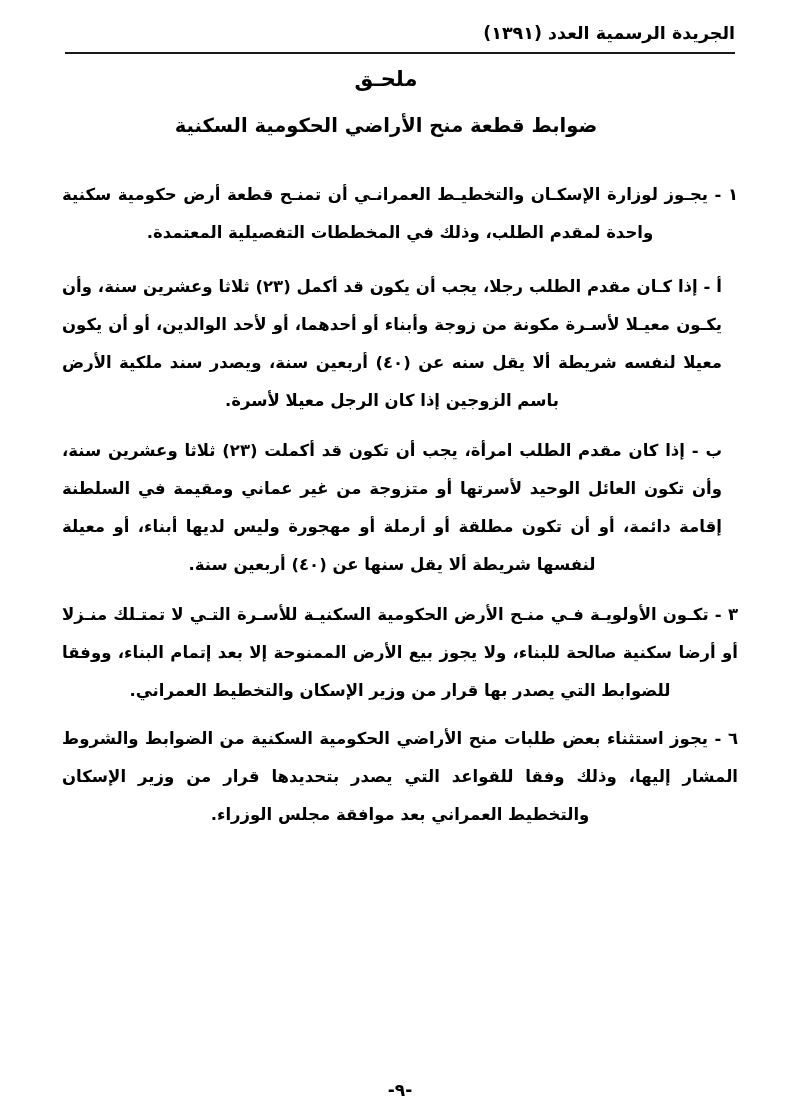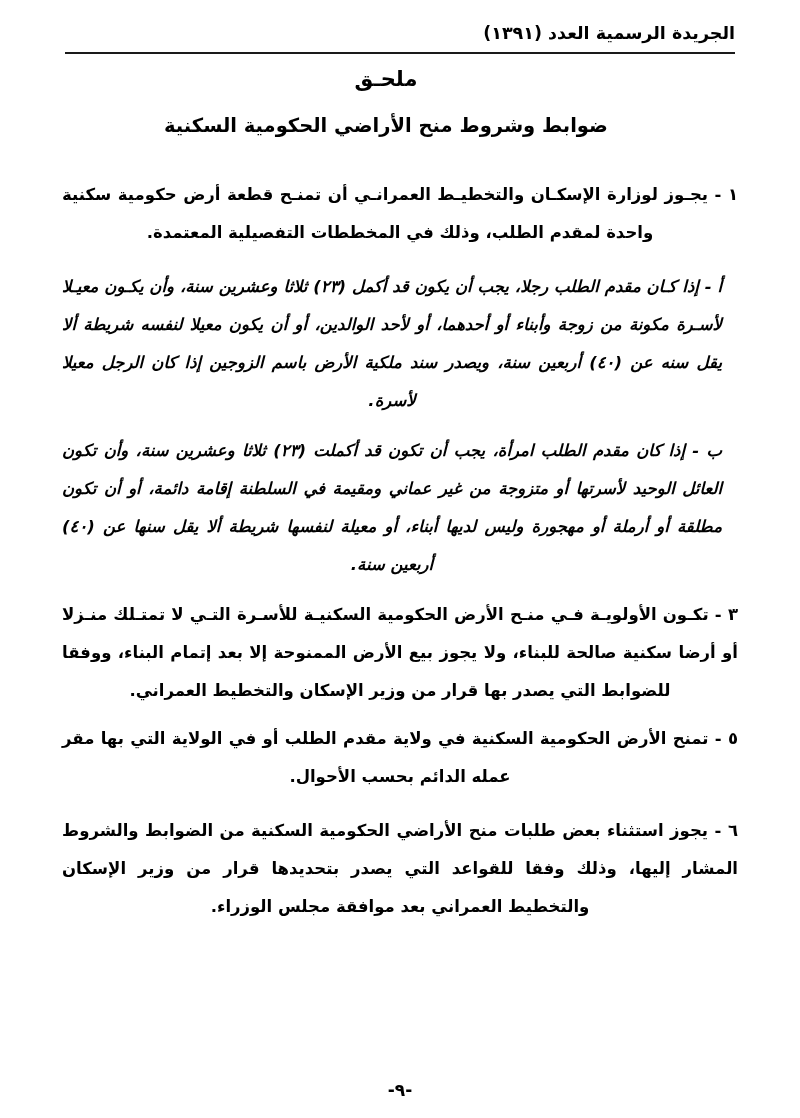--- a/index.html
+++ b/index.html
@@ -109,21 +109,20 @@
   .subitem {
     font-size: 16.5px;
     font-weight: bold;
     line-height: 38px;
     margin: 0 0 12px 0;
     padding-right: 16px;
     text-align: justify;
     text-justify: inter-word;
     text-align-last: center;
     direction: rtl;
-    font-style: italic;
   }
   .marker {
     font-weight: bold;
     white-space: nowrap;
   }
 
   
   .footer {
     position: absolute;
     bottom: 18px;
@@ -143,21 +142,21 @@
 
 <div class="page">
 
   <div class="masthead">
     <span class="masthead-text">الجريدة الرسمية العدد (١٣٩١)</span>
   </div>
   <div class="header-rule"></div>
 
   <div class="title-block">
     <div class="doc-title">ملحـق</div>
-    <div class="doc-subtitle">ضوابط وشروط منح الأراضي الحكومية السكنية</div>
+    <div class="doc-subtitle">ضوابط قطعة منح الأراضي الحكومية السكنية</div>
   </div>
 
   <div class="body-col">
 
     <p class="item center-last">
       <span class="marker">١ -</span>
       <span>يجـوز لوزارة الإسكـان والتخطيـط العمرانـي أن تمنـح قطعة أرض حكومية سكنية واحدة لمقدم الطلب، وذلك في المخططات التفصيلية المعتمدة.</span>
     </p>
 
 
@@ -170,24 +169,20 @@
       <span class="marker">ب -</span>
       <span>إذا كان مقدم الطلب امرأة، يجب أن تكون قد أكملت (٢٣) ثلاثا وعشرين سنة، وأن تكون العائل الوحيد لأسرتها أو متزوجة من غير عماني ومقيمة في السلطنة إقامة دائمة، أو أن تكون مطلقة أو أرملة أو مهجورة وليس لديها أبناء، أو معيلة لنفسها شريطة ألا يقل سنها عن (٤٠) أربعين سنة.</span>
     </p>
 
     <p class="item center-last tight">
       <span class="marker">٣ -</span>
       <span>تكـون الأولويـة فـي منـح الأرض الحكومية السكنيـة للأسـرة التـي لا تمتـلك منـزلا أو أرضا سكنية صالحة للبناء، ولا يجوز بيع الأرض الممنوحة إلا بعد إتمام البناء، ووفقا للضوابط التي يصدر بها قرار من وزير الإسكان والتخطيط العمراني.</span>
     </p>
 
 
-    <p class="item center-last">
-      <span class="marker">٥ -</span>
-      <span>تمنح الأرض الحكومية السكنية في ولاية مقدم الطلب أو في الولاية التي بها مقر عمله الدائم بحسب الأحوال.</span>
-    </p>
 
     <p class="item center-last">
       <span class="marker">٦ -</span>
       <span>يجوز استثناء بعض طلبات منح الأراضي الحكومية السكنية من الضوابط والشروط المشار إليها، وذلك وفقا للقواعد التي يصدر بتحديدها قرار من وزير الإسكان والتخطيط العمراني بعد موافقة مجلس الوزراء.</span>
     </p>
 
   </div>
 
   <div class="footer">
     <span class="page-number">-٩-</span>

